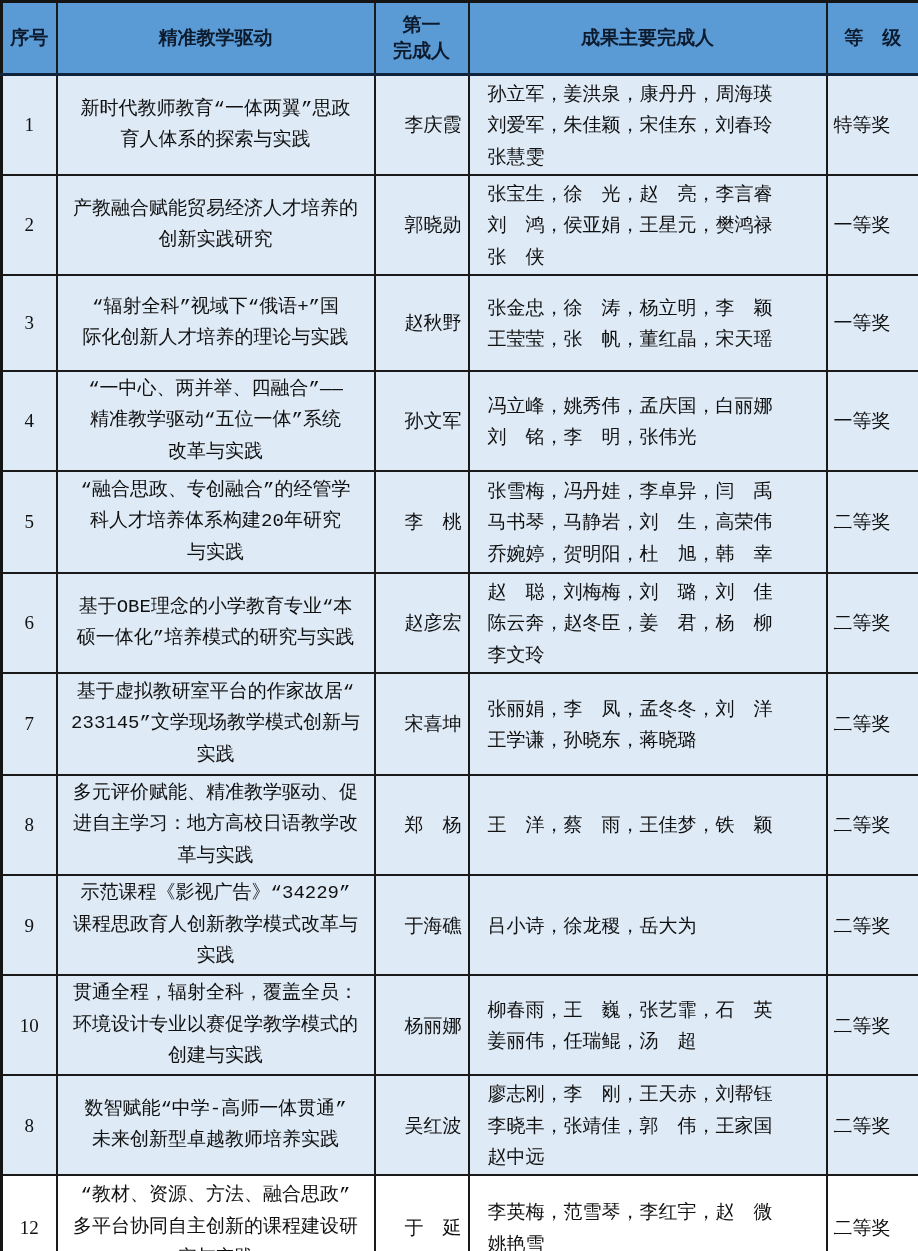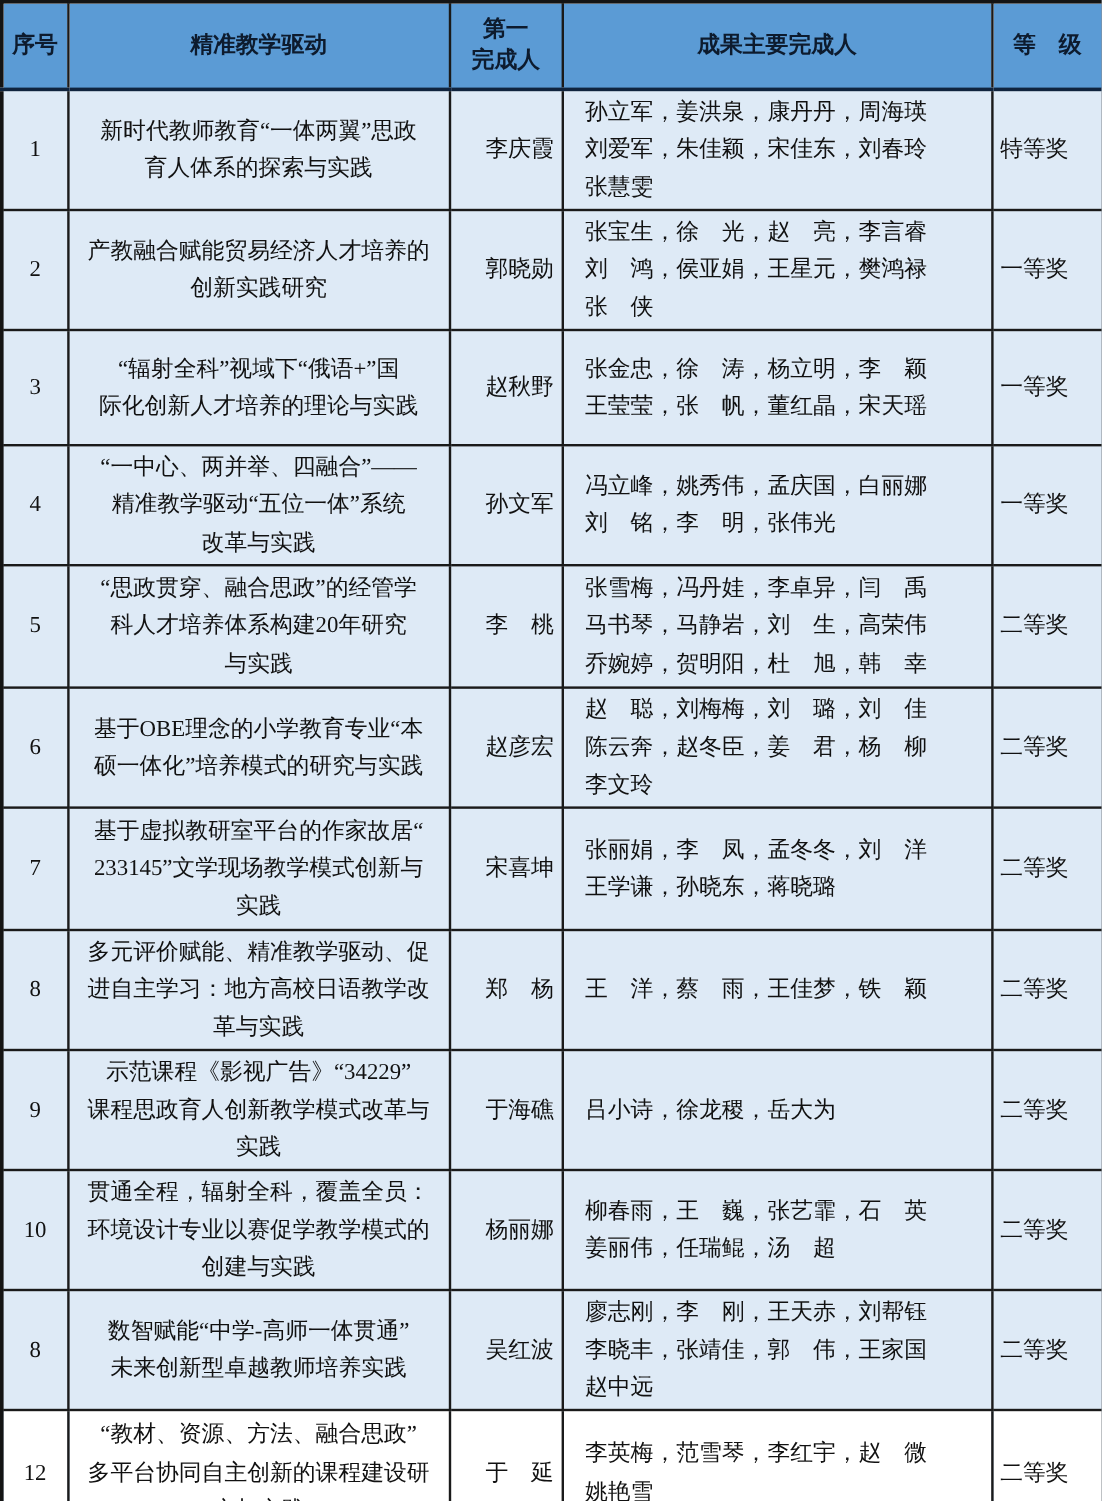--- a/index.html
+++ b/index.html
@@ -34,21 +34,21 @@
     color:#0d1b2e;
     font-weight:bold;
     text-align:center;
     height:66px;
     border-bottom:3px solid #10243e;
     line-height:1.35;
   }
   tbody td{background:#DEEAF6;}
   tbody tr:last-child td{background:#ffffff;}
   td.c-no{text-align:center;}
-  td.c-title{text-align:center;}
+  td.c-title{text-align:center;font-family:Liberation Mono, monospace;}
   td.c-first{text-align:right;}
   td.c-members{text-align:left;padding-left:18px;}
   td.c-grade{text-align:left;}
   
   tbody tr:nth-child(1){height:100px;}
   tbody tr:nth-child(2){height:98px;}
   tbody tr:nth-child(3){height:96px;}
   tbody tr:nth-child(4){height:96px;}
   tbody tr:nth-child(5){height:102px;}
   tbody tr:nth-child(6){height:95px;}
@@ -115,21 +115,21 @@
       <td class="c-title">“一中心、两并举、四融合”——
 精准教学驱动“五位一体”系统
 改革与实践</td>
       <td class="c-first">孙文军</td>
       <td class="c-members">冯立峰，姚秀伟，孟庆国，白丽娜
 刘　铭，李　明，张伟光</td>
       <td class="c-grade">一等奖</td>
     </tr>
     <tr>
       <td class="c-no">5</td>
-      <td class="c-title">“思政贯穿、融合思政”的经管学
+      <td class="c-title">“融合思政、专创融合”的经管学
 科人才培养体系构建20年研究
 与实践</td>
       <td class="c-first">李　桃</td>
       <td class="c-members">张雪梅，冯丹娃，李卓异，闫　禹
 马书琴，马静岩，刘　生，高荣伟
 乔婉婷，贺明阳，杜　旭，韩　幸</td>
       <td class="c-grade">二等奖</td>
     </tr>
     <tr>
       <td class="c-no">6</td>

